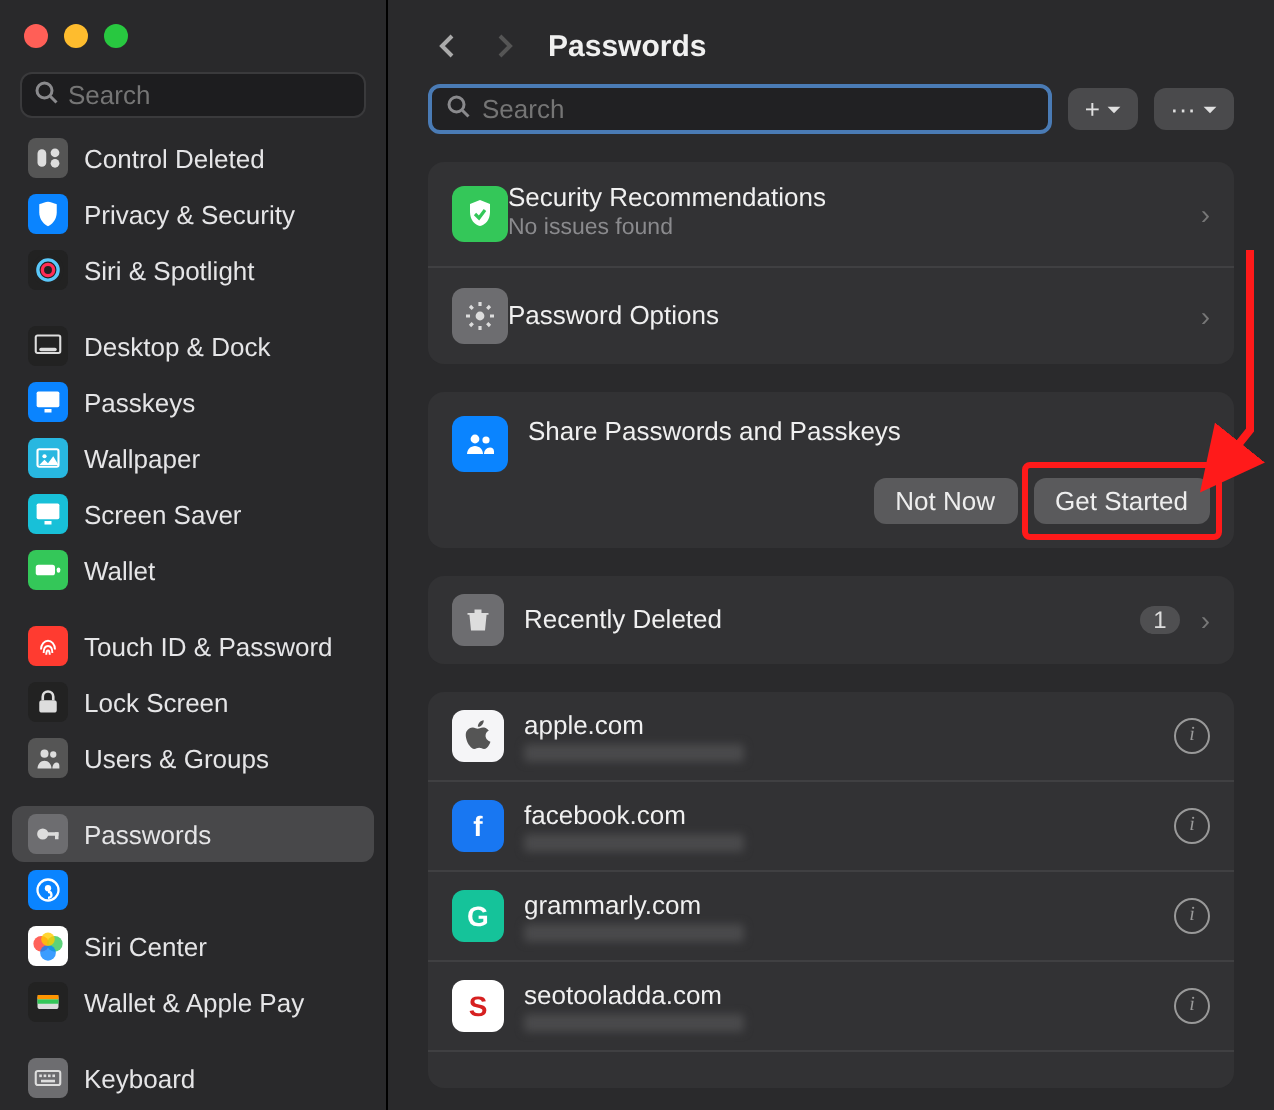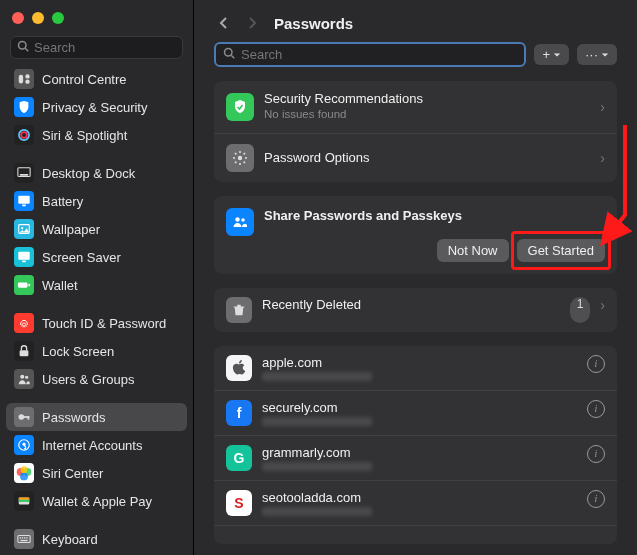--- a/index.html
+++ b/index.html
@@ -109,35 +109,34 @@
   }
   .card {
     background: #323234;
     border-radius: 8px;
     margin-bottom: 14px;
     overflow: hidden;
   }
   .card-row {
     display: flex; align-items: center;
     padding: 10px 12px;
-    gap: 10px;
     border-top: 1px solid #404042;
   }
   .card-row:first-child { border-top: none; }
   .card-icon {
     width: 28px; height: 28px; border-radius: 6px;
     display: flex; align-items: center; justify-content: center;
     flex-shrink: 0; font-size: 14px; font-weight: bold;
   }
   .card-texts { flex: 1; display: flex; flex-direction: column; gap: 1px; }
   .card-title { color: #f0f0f0; font-size: 13px; }
   .card-sub { color: #8a8a8d; font-size: 11.5px; line-height: 1.35; }
   .chev { color: #777; font-size: 14px; }
   .share-card { padding: 12px; }
-  .share-top { display: flex; gap: 10px; font-weight: bold; }
+  .share-top { display: flex; gap: 10px; }
   .share-buttons {
     display: flex; justify-content: flex-end; gap: 8px; margin-top: 3px;
   }
   .btn {
     background: #5a5a5c; border-radius: 6px; padding: 4px 11px;
     color: #eee; font-size: 13px; cursor: default;
   }
   .btn-primary-wrap {
     position: relative;
   }
@@ -148,21 +147,21 @@
     pointer-events: none;
     top: -8px; bottom: -8px; left: -6px; right: -6px;
   }
   .list-block {
     background: #323234;
     border-radius: 8px;
     overflow: hidden;
     margin-bottom: 14px;
   }
   .list-row {
-    display: flex; 
+    display: flex; align-items: center;
     padding: 9px 12px;
     gap: 10px;
     border-top: 1px solid #404042;
   }
   .list-row:first-child { border-top: none; }
   .badge-count {
     background: #4f4f51; border-radius: 10px;
     padding: 0 7px; font-size: 12px; color: #ddd;
   }
   .info-icon {
@@ -208,21 +207,21 @@
   </div>
   <div class="side-list" id="side-list">
       <div class="side-item">
         <div class="side-icon" style="background: rgb(85, 85, 85);">
           <svg width="14" height="14" viewBox="0 0 16 16" fill="#ddd">
             <rect x="2" y="3" width="5" height="10" rx="2.5"></rect>
             <circle cx="12" cy="5" r="2.5"></circle>
             <circle cx="12" cy="11" r="2.5"></circle>
           </svg>
         </div>
-        <span>Control Centre</span>
+        <span>Control Deleted</span>
       </div>
       <div class="side-item">
         <div class="side-icon" style="background: rgb(10, 132, 255);">
           <svg width="14" height="14" viewBox="0 0 16 16" fill="#fff">
             <path d="M8 1c3 .5 5 1.5 5 1.5V7c0 4.5-3 7-5 8-2-1-5-3.5-5-8V2.5S5 1.5 8 1z"></path>
           </svg>
         </div>
         <span>Privacy &amp; Security</span>
       </div>
       <div class="side-item">
@@ -245,21 +244,21 @@
         </div>
         <span>Desktop &amp; Dock</span>
       </div>
       <div class="side-item">
         <div class="side-icon" style="background: rgb(10, 132, 255);">
           <svg width="14" height="14" viewBox="0 0 16 16" fill="#fff">
             <rect x="1.5" y="2" width="13" height="9" rx="1"></rect>
             <rect x="6" y="12" width="4" height="2"></rect>
           </svg>
         </div>
-        <span>Battery</span>
+        <span>Passkeys</span>
       </div>
       <div class="side-item">
         <div class="side-icon" style="background: rgb(40, 183, 224);">
           <svg width="14" height="14" viewBox="0 0 16 16" fill="#fff">
             <rect x="2" y="3" width="12" height="10" rx="1" fill="none" stroke="#fff" stroke-width="1.2"></rect>
             <circle cx="6" cy="7" r="1.2"></circle>
             <path d="M3 12l3-3 2 2 3-4 3 5z"></path>
           </svg>
         </div>
         <span>Wallpaper</span>
@@ -325,21 +324,20 @@
         <span>Passwords</span>
       </div>
       <div class="side-item">
         <div class="side-icon" style="background: rgb(10, 132, 255);">
           <svg width="14" height="14" viewBox="0 0 16 16" fill="#fff">
             <circle cx="8" cy="8" r="6" fill="none" stroke="#fff" stroke-width="1.3"></circle>
             <circle cx="8" cy="7" r="1.8"></circle>
             <path d="M8 9c1.3 0 2 .6 2 2 0 .8-.9 1.5-2 1.5" fill="none" stroke="#fff" stroke-width="1.3"></path>
           </svg>
         </div>
-        <span>Internet Accounts</span>
       </div>
       <div class="side-item">
         <div class="side-icon" style="background: rgb(255, 255, 255);">
           <svg width="18" height="18" viewBox="0 0 16 16">
             <circle cx="5" cy="7" r="3.5" fill="#ff3b30" opacity=".8"></circle>
             <circle cx="11" cy="7" r="3.5" fill="#34c759" opacity=".8"></circle>
             <circle cx="8" cy="11" r="3.5" fill="#0a84ff" opacity=".8"></circle>
             <circle cx="8" cy="5" r="3" fill="#ffcc00" opacity=".8"></circle>
           </svg>
         </div>
@@ -485,21 +483,21 @@
         </div>
         <div class="pw-texts">
           <div class="pw-domain">apple.com</div>
           <div class="pw-user-blur"></div>
         </div>
         <div class="info-icon">i</div>
       </div>
       <div class="list-row">
         <div class="pw-icon" style="background: rgb(24, 119, 242); color: rgb(255, 255, 255);">f</div>
         <div class="pw-texts">
-          <div class="pw-domain">securely.com</div>
+          <div class="pw-domain">facebook.com</div>
           <div class="pw-user-blur"></div>
         </div>
         <div class="info-icon">i</div>
       </div>
       <div class="list-row">
         <div class="pw-icon" style="background: rgb(21, 195, 154); color: rgb(255, 255, 255);">G</div>
         <div class="pw-texts">
           <div class="pw-domain">grammarly.com</div>
           <div class="pw-user-blur"></div>
         </div>

